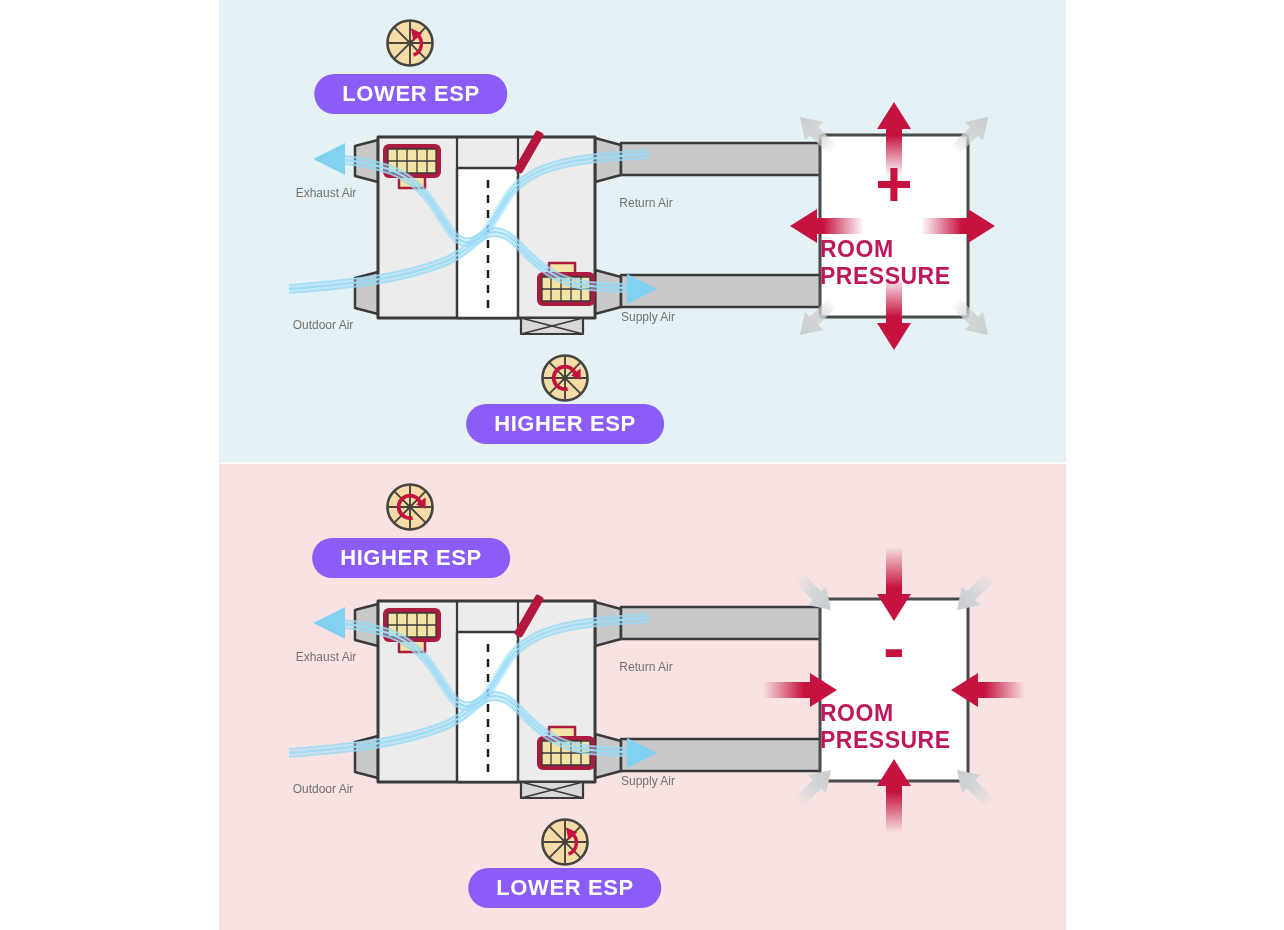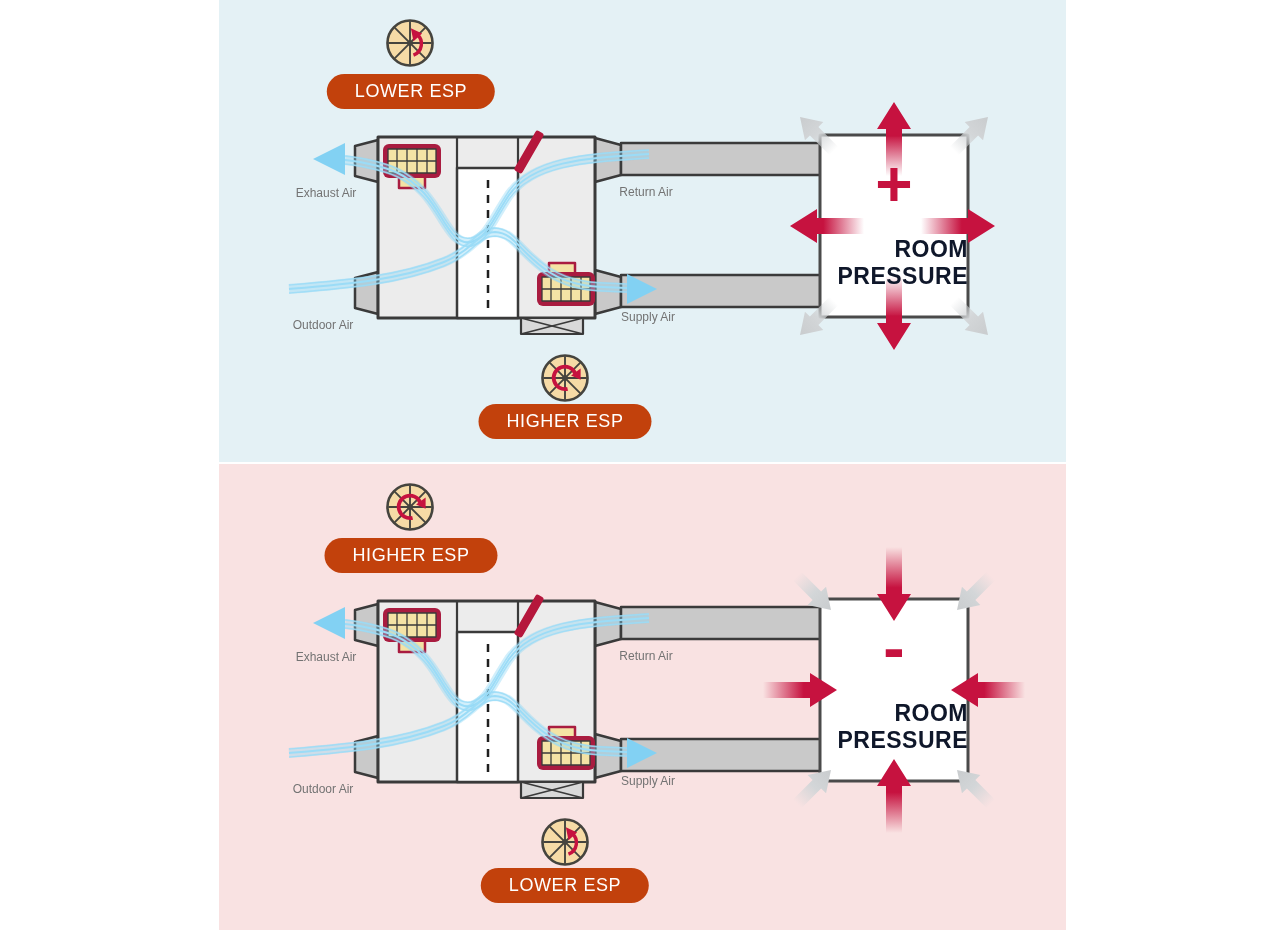--- a/index.html
+++ b/index.html
@@ -9,41 +9,41 @@
   }
   .panel{position:absolute;left:219px;width:847px;}
   .panel-top{top:0;height:462px;background:#e4f1f5;}
   .panel-bottom{top:464px;height:466px;background:#f9e2e2;}
   .panel-svg{position:absolute;left:0;top:0;}
   .svg-defs{position:absolute;width:0;height:0;overflow:hidden;}
   .fan{position:absolute;width:52px;height:52px;}
   .fan1{left:165px;top:17px;}
   .fan2{left:320px;top:352px;}
   .badge{
-    position:absolute;background:#c2410c;color:#ffffff;font-weight:normal;
-    font-size:18px;letter-spacing:.6px;padding:7px 28px;border-radius:20px;
+    position:absolute;background:#8b5cf6;color:#ffffff;font-weight:bold;
+    font-size:22px;letter-spacing:.6px;padding:7px 28px;border-radius:20px;
     transform:translateX(-50%);white-space:nowrap;
   }
   .badge1{left:192px;top:74px;}
   .badge2{left:346px;top:404px;}
   .air-label{
     position:absolute;color:#737373;font-size:12px;
     transform:translateX(-50%);white-space:nowrap;
   }
   .lbl-exhaust{left:107px;top:186px;}
   .lbl-outdoor{left:104px;top:318px;text-align:right;}
-  .lbl-return{left:427px;top:185px;}
+  .lbl-return{left:427px;top:196px;}
   .lbl-supply{left:429px;top:310px;}
   .room-sign{
     position:absolute;left:601px;top:152px;width:148px;text-align:center;
     color:#c6123f;font-size:64px;font-weight:bold;line-height:1;
   }
   .room-label{
-    position:absolute;left:601px;top:236px;width:148px;text-align:right;
-    color:#0f172a;font-weight:bold;font-size:23px;line-height:1.18;letter-spacing:.5px;
+    position:absolute;left:601px;top:236px;width:148px;text-align:left;
+    color:#be185d;font-weight:bold;font-size:23px;line-height:1.18;letter-spacing:.5px;
   }
 </style>
 </head>
 <body>
 
 <div class="canvas">
 
   <svg class="svg-defs" aria-hidden="true">
     <defs>
       <linearGradient id="fadeRed" gradientUnits="userSpaceOnUse" x1="0" y1="0" x2="74" y2="0">

